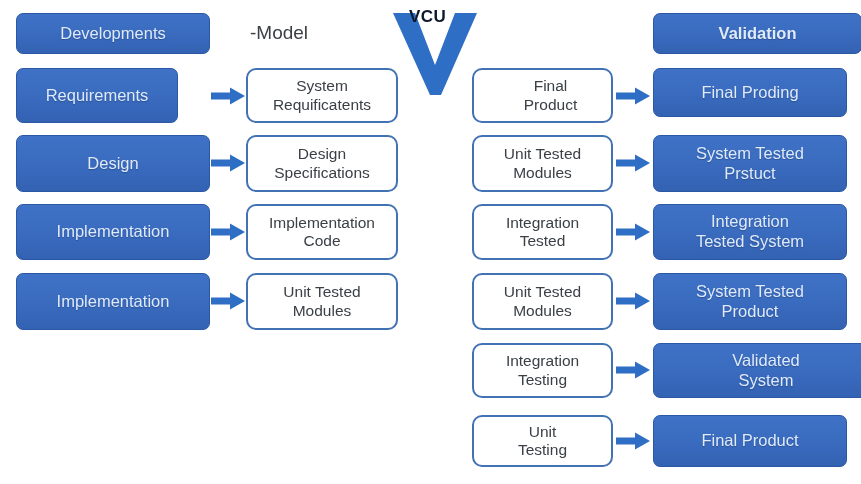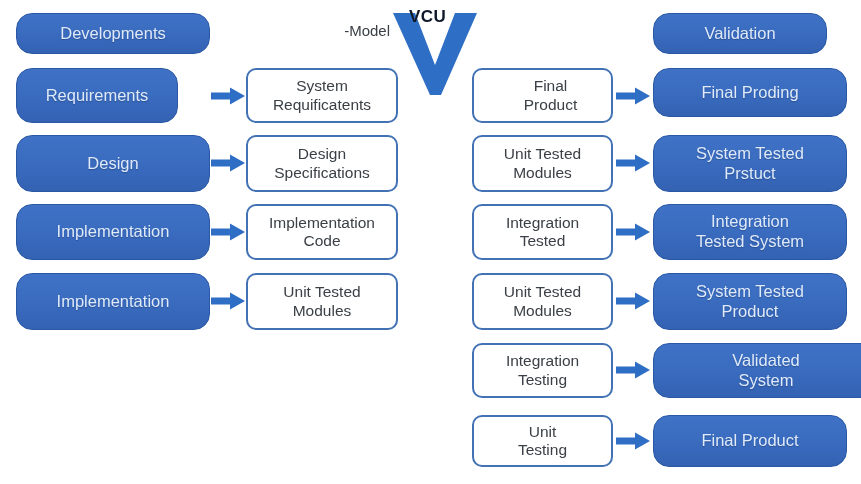--- a/index.html
+++ b/index.html
@@ -7,21 +7,21 @@
     position:relative;
     width:861px; height:484px;
     background:#ffffff;
     font-family:"Liberation Sans", sans-serif;
     overflow:hidden;
   }
   .box-blue {
     position:absolute;
     background:linear-gradient(180deg,#3f72c6 0%,#3a6cc0 45%,#3462b3 100%);
     border:1px solid #2a58a4;
-    border-radius:16px;
+    border-radius:7px;
     display:flex; align-items:center; justify-content:center;
     color:#dfeafa;
     font-size:16.5px;
     text-align:center;
     white-space:pre-line;
     line-height:1.2;
     box-sizing:border-box;
     text-shadow:0 1px 1px rgba(20,40,80,0.35);
   }
   .box-white {
@@ -34,22 +34,22 @@
     font-size:15.5px;
     text-align:center;
     white-space:pre-line;
     line-height:1.18;
     box-sizing:border-box;
   }
   .arrow { position:absolute; width:34px; height:18px; }
   .header-label {
     position:absolute;
     color:#3b4046;
-    font-size:15px;
-    text-align:right;
+    font-size:19px;
+    text-align:left;
     width:140px;
   }
   .vcu-label {
     position:absolute;
     left:409px; top:7px;
     color:#0f172a;
     font-size:17px;
     font-weight:bold;
     letter-spacing:0.5px;
   }
@@ -120,21 +120,21 @@
   <svg class="arrow" style="left:616px; top:292px;" viewBox="0 0 34 18">
     <path d="M0 5.5 H19 V0.5 L34 9 L19 17.5 V12.5 H0 Z" fill="#2e6ec4"></path>
     </svg>
   <svg class="arrow" style="left:616px; top:361px;" viewBox="0 0 34 18">
     <path d="M0 5.5 H19 V0.5 L34 9 L19 17.5 V12.5 H0 Z" fill="#2e6ec4"></path>
     </svg>
   <svg class="arrow" style="left:616px; top:432px;" viewBox="0 0 34 18">
     <path d="M0 5.5 H19 V0.5 L34 9 L19 17.5 V12.5 H0 Z" fill="#2e6ec4"></path>
     </svg>
 
-  <div class="box-blue" style="left:653px; top:13px;  width:174px; height:41px;">Validation</div>
+  <div class="box-blue" style="left:653px; top:13px;  width:209px; height:41px;font-weight:bold;">Validation</div>
   <div class="box-blue" style="left:653px; top:68px;  width:194px; height:49px;">Final Proding</div>
   <div class="box-blue" style="left:653px; top:135px; width:194px; height:57px;">System Tested
 Prstuct</div>
   <div class="box-blue" style="left:653px; top:204px; width:194px; height:56px;">Integration
 Tested System</div>
   <div class="box-blue" style="left:653px; top:273px; width:194px; height:57px;">System Tested
 Product</div>
   <div class="box-blue" style="left:653px; top:343px; width:226px; height:55px;">Validated
 System</div>
   <div class="box-blue" style="left:653px; top:415px; width:194px; height:52px;">Final Product</div>

